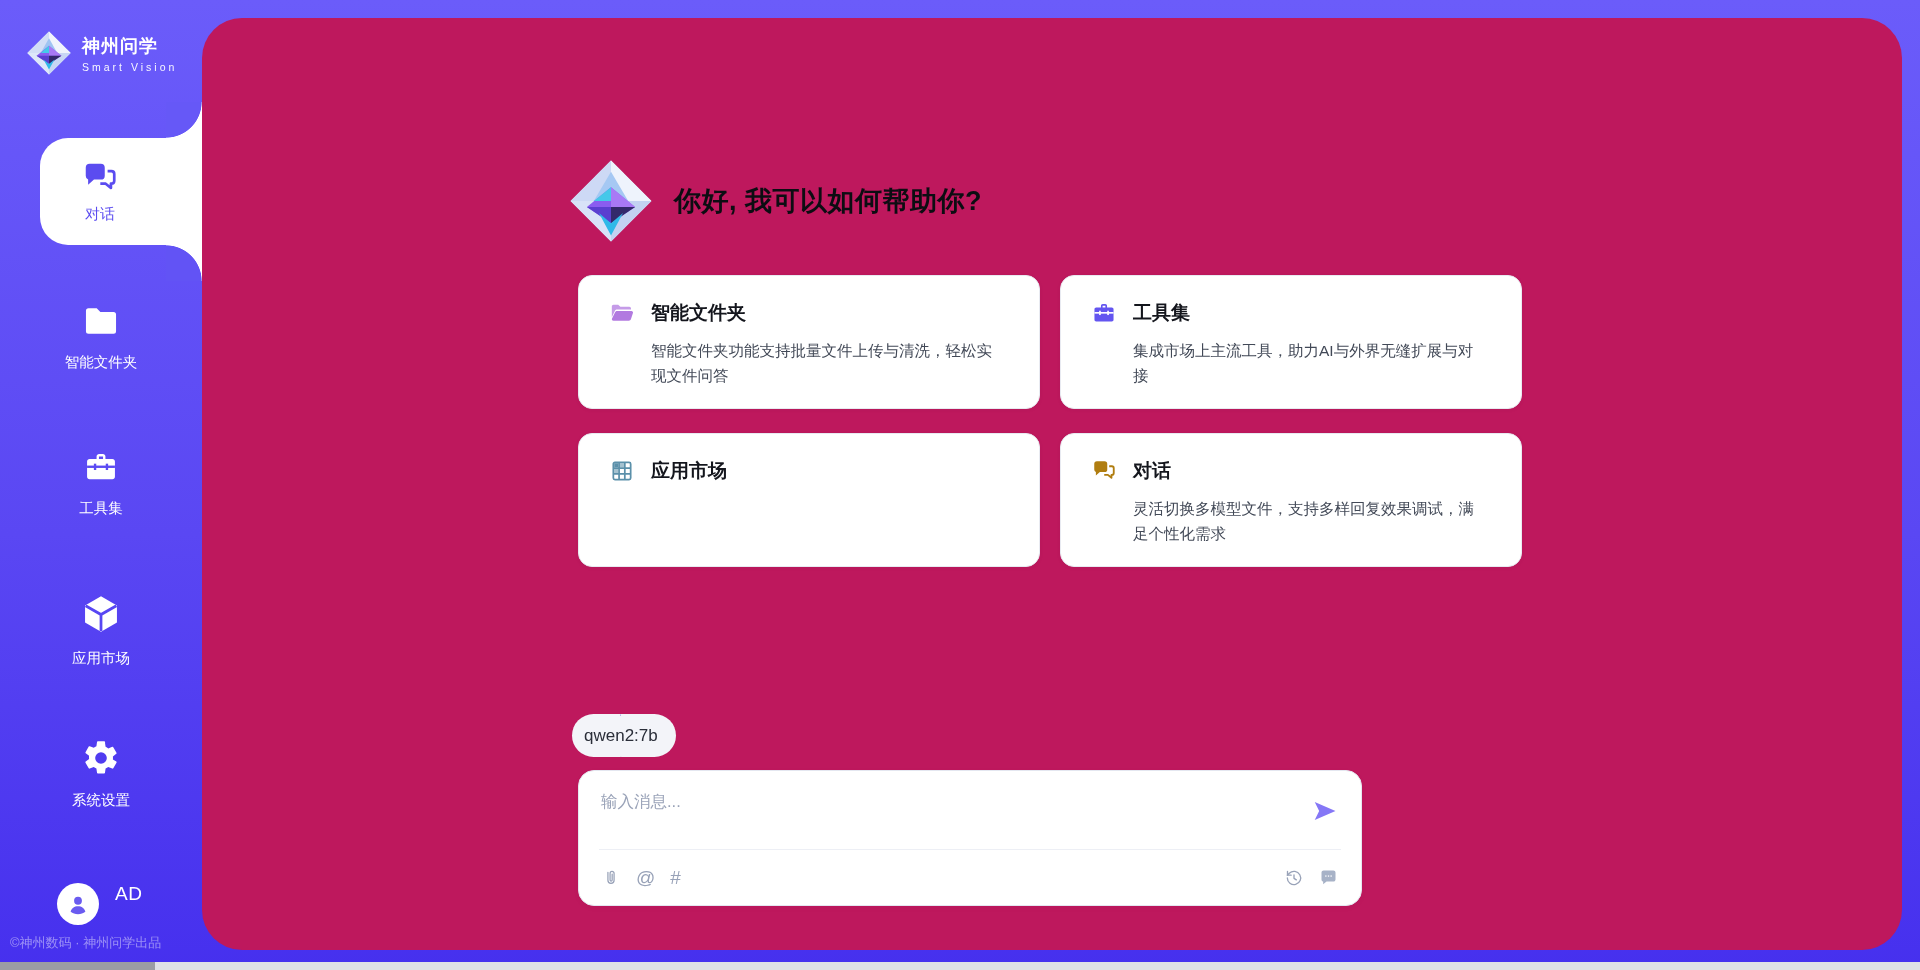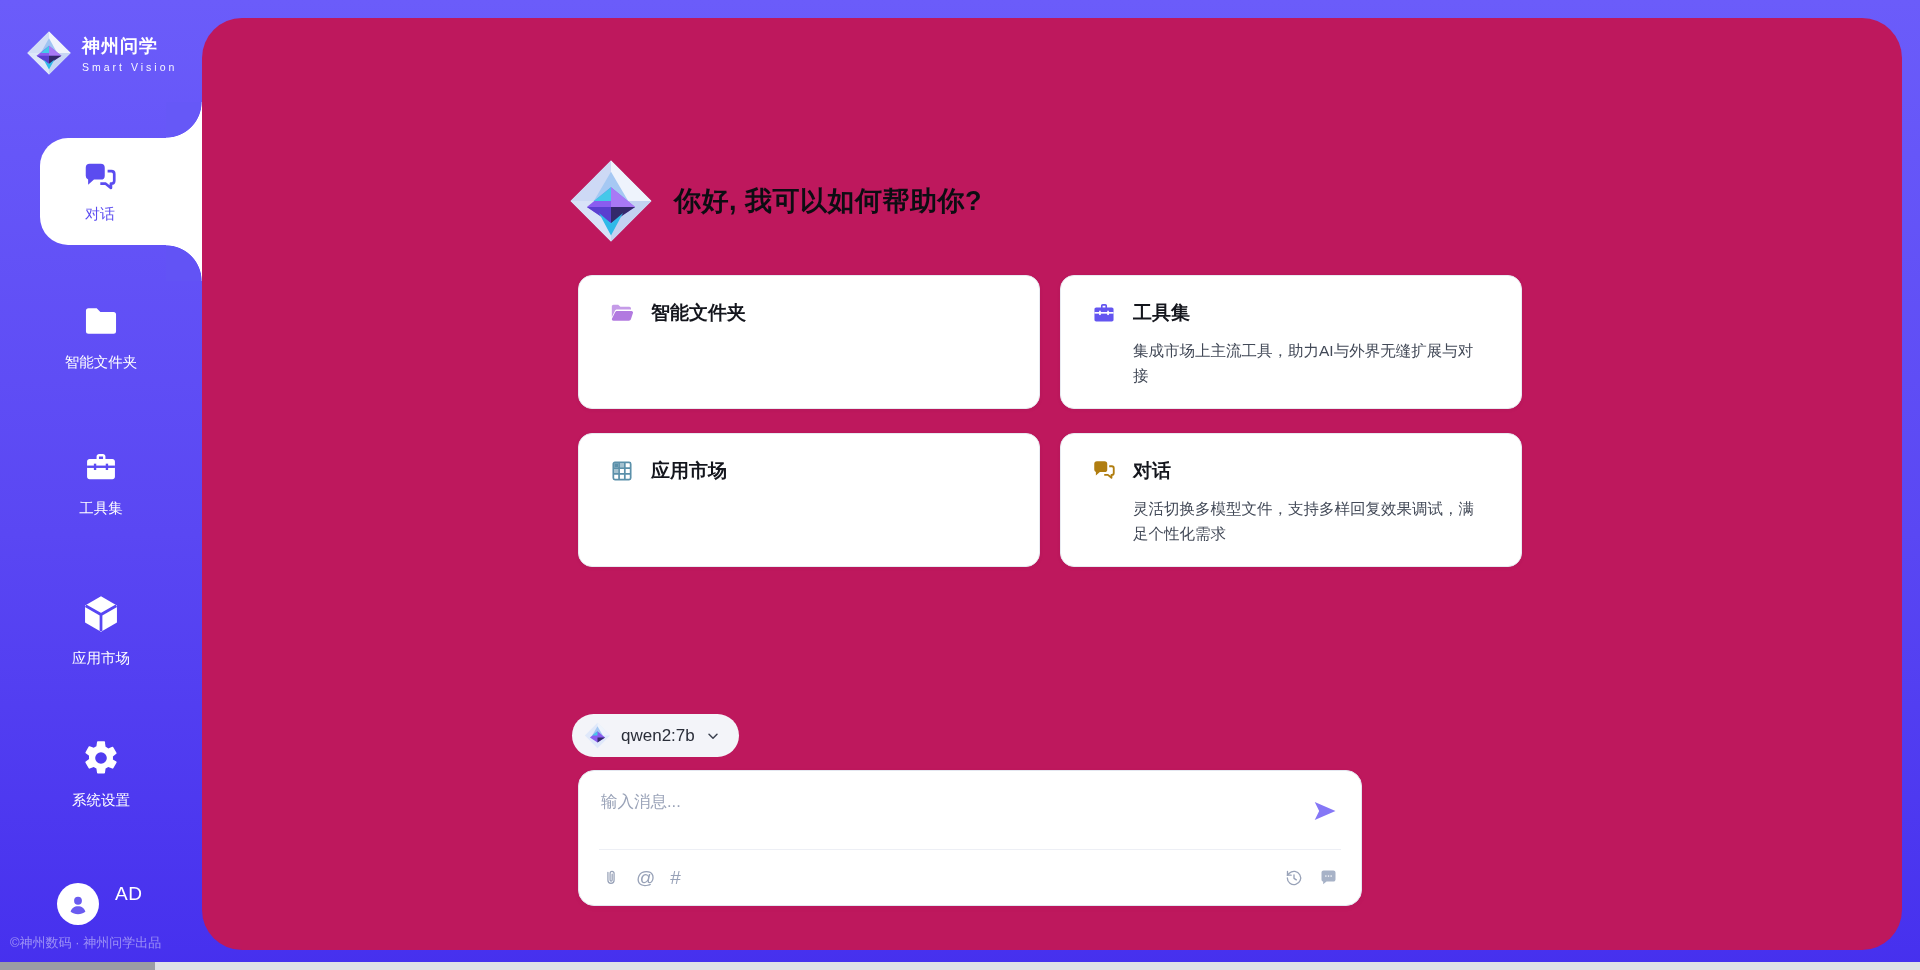--- a/index.html
+++ b/index.html
@@ -42,21 +42,21 @@
     padding:24px 40px 20px 30px;box-shadow:0 1px 4px rgba(32,36,66,.05);cursor:pointer;}
   .card-head{display:flex;align-items:center;gap:16px;}
   .card-title{font-size:19px;font-weight:bold;color:#14161d;}
   .card-desc{margin-top:12px;margin-left:42px;font-size:15.5px;line-height:1.62;color:#424957;}
   .ci-folder{color:#b27ae0;} .ci-tools{color:#6355f0;} .ci-grid{color:#5b90aa;} .ci-chat{color:#b07d10;}
   .card-ic .cut{fill:#fff;}
   .sb-ic .cut{fill:#5b4bf3;}
   .sb-ic .seam{stroke:#5847f3;}
   
   .model-pill{position:absolute;left:370px;top:696px;height:43px;display:inline-flex;align-items:center;gap:10px;
-    padding:0 18px 0 12px;background:#f3f4f9;border-radius:22px;cursor:pointer;}
+    padding:0 18px 0 12px;background:#f3f4f9;border-radius:22px;cursor:pointer;flex-direction:column;}
   .model-name{font-size:17px;color:#2a2e39;}
   .chev{color:#3c4250;display:block;}
   .composer{position:absolute;left:376px;top:752px;width:784px;height:136px;box-sizing:border-box;
     border:1px solid #e4e7f0;border-radius:16px;background:#fff;box-shadow:0 2px 6px rgba(32,36,66,.03);}
   .composer textarea{position:absolute;left:0;top:0;width:860px;height:70px;border:none;outline:none;resize:none;
     background:transparent;padding:20px 0 0 22px;font-size:16.5px;color:#333;
     font-family:"Liberation Sans","DejaVu Sans",sans-serif;}
   .composer textarea::placeholder{color:#9aa3b8;}
   .send-btn{position:absolute;right:22px;top:26px;width:28px;height:28px;border:none;background:transparent;
     padding:0;color:#8577f6;cursor:pointer;}
@@ -177,20 +177,21 @@
   <div class="cards">
 
     <article class="card">
       <div class="card-head">
         <svg class="ci-folder" width="26" height="26" viewBox="0 0 24 24">
           <path fill="currentColor" opacity=".75" d="M2.6 5.9c0-.9.7-1.6 1.6-1.6h4.3l2 2h8.2c.9 0 1.6.7 1.6 1.6v.9H7.3c-.9 0-1.6.5-1.9 1.3L2.6 16z"></path>
           <path fill="currentColor" d="M7.4 10.1h13.3c1 0 1.8 1 1.4 2l-1.8 5.5c-.3.9-1.1 1.5-2 1.5H4.1c-1 0-1.7-1-1.4-1.9l2.8-5.7c.3-.8 1-1.4 1.9-1.4z"></path>
         </svg>
         <span class="card-title">智能文件夹</span>
       </div>
+      <div class="card-desc">智能文件夹功能支持批量文件上传与清洗，轻松实现文件问答</div>
     </article>
 
     <article class="card">
       <div class="card-head">
         <svg class="ci-tools card-ic" width="26" height="26" viewBox="0 0 24 24">
           <path fill="currentColor" d="M9.2 7V5.4c0-.9.7-1.6 1.6-1.6h2.4c.9 0 1.6.7 1.6 1.6V7h4.4c.9 0 1.6.7 1.6 1.6v9.6c0 .9-.7 1.6-1.6 1.6H4.8c-.9 0-1.6-.7-1.6-1.6V8.6C3.2 7.7 3.9 7 4.8 7h4.4zm1.5 0h2.6V5.3h-2.6V7z"></path>
           <rect class="cut" x="3.2" y="11.1" width="17.6" height="1.5"></rect>
           <rect class="cut" x="7.5" y="9.9" width="1.5" height="4"></rect>
           <rect class="cut" x="15" y="9.9" width="1.5" height="4"></rect>
         </svg>

